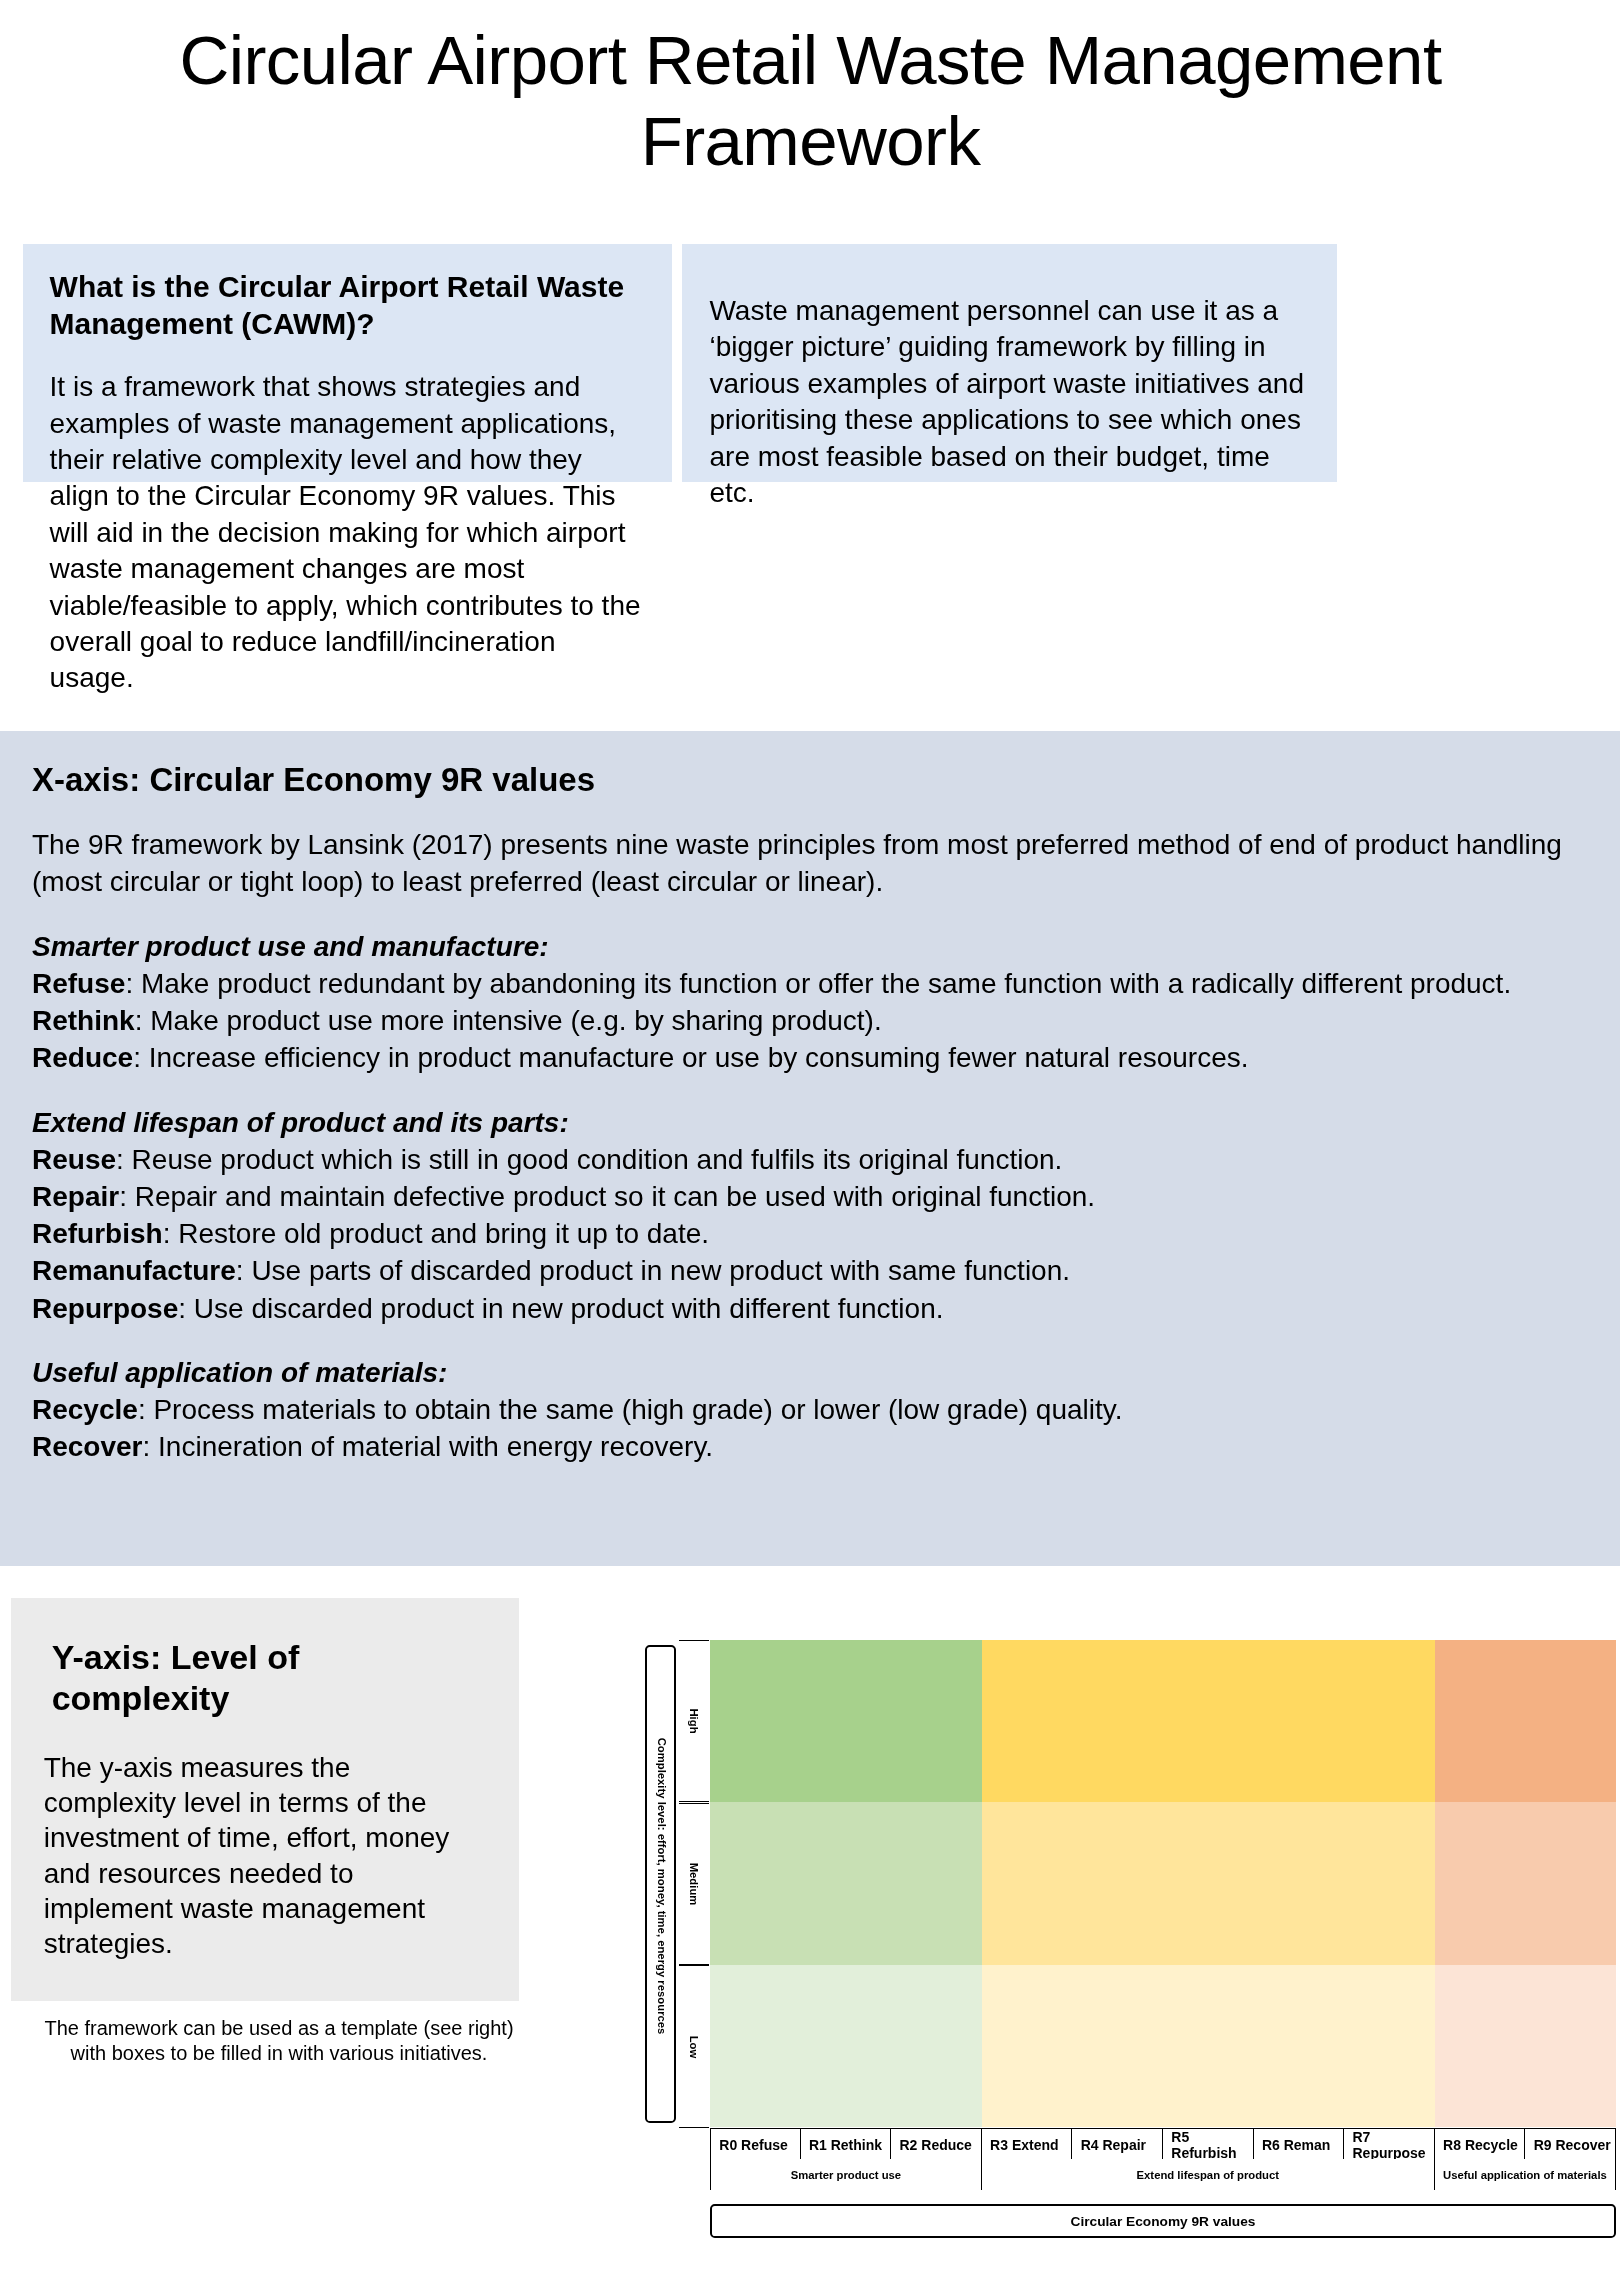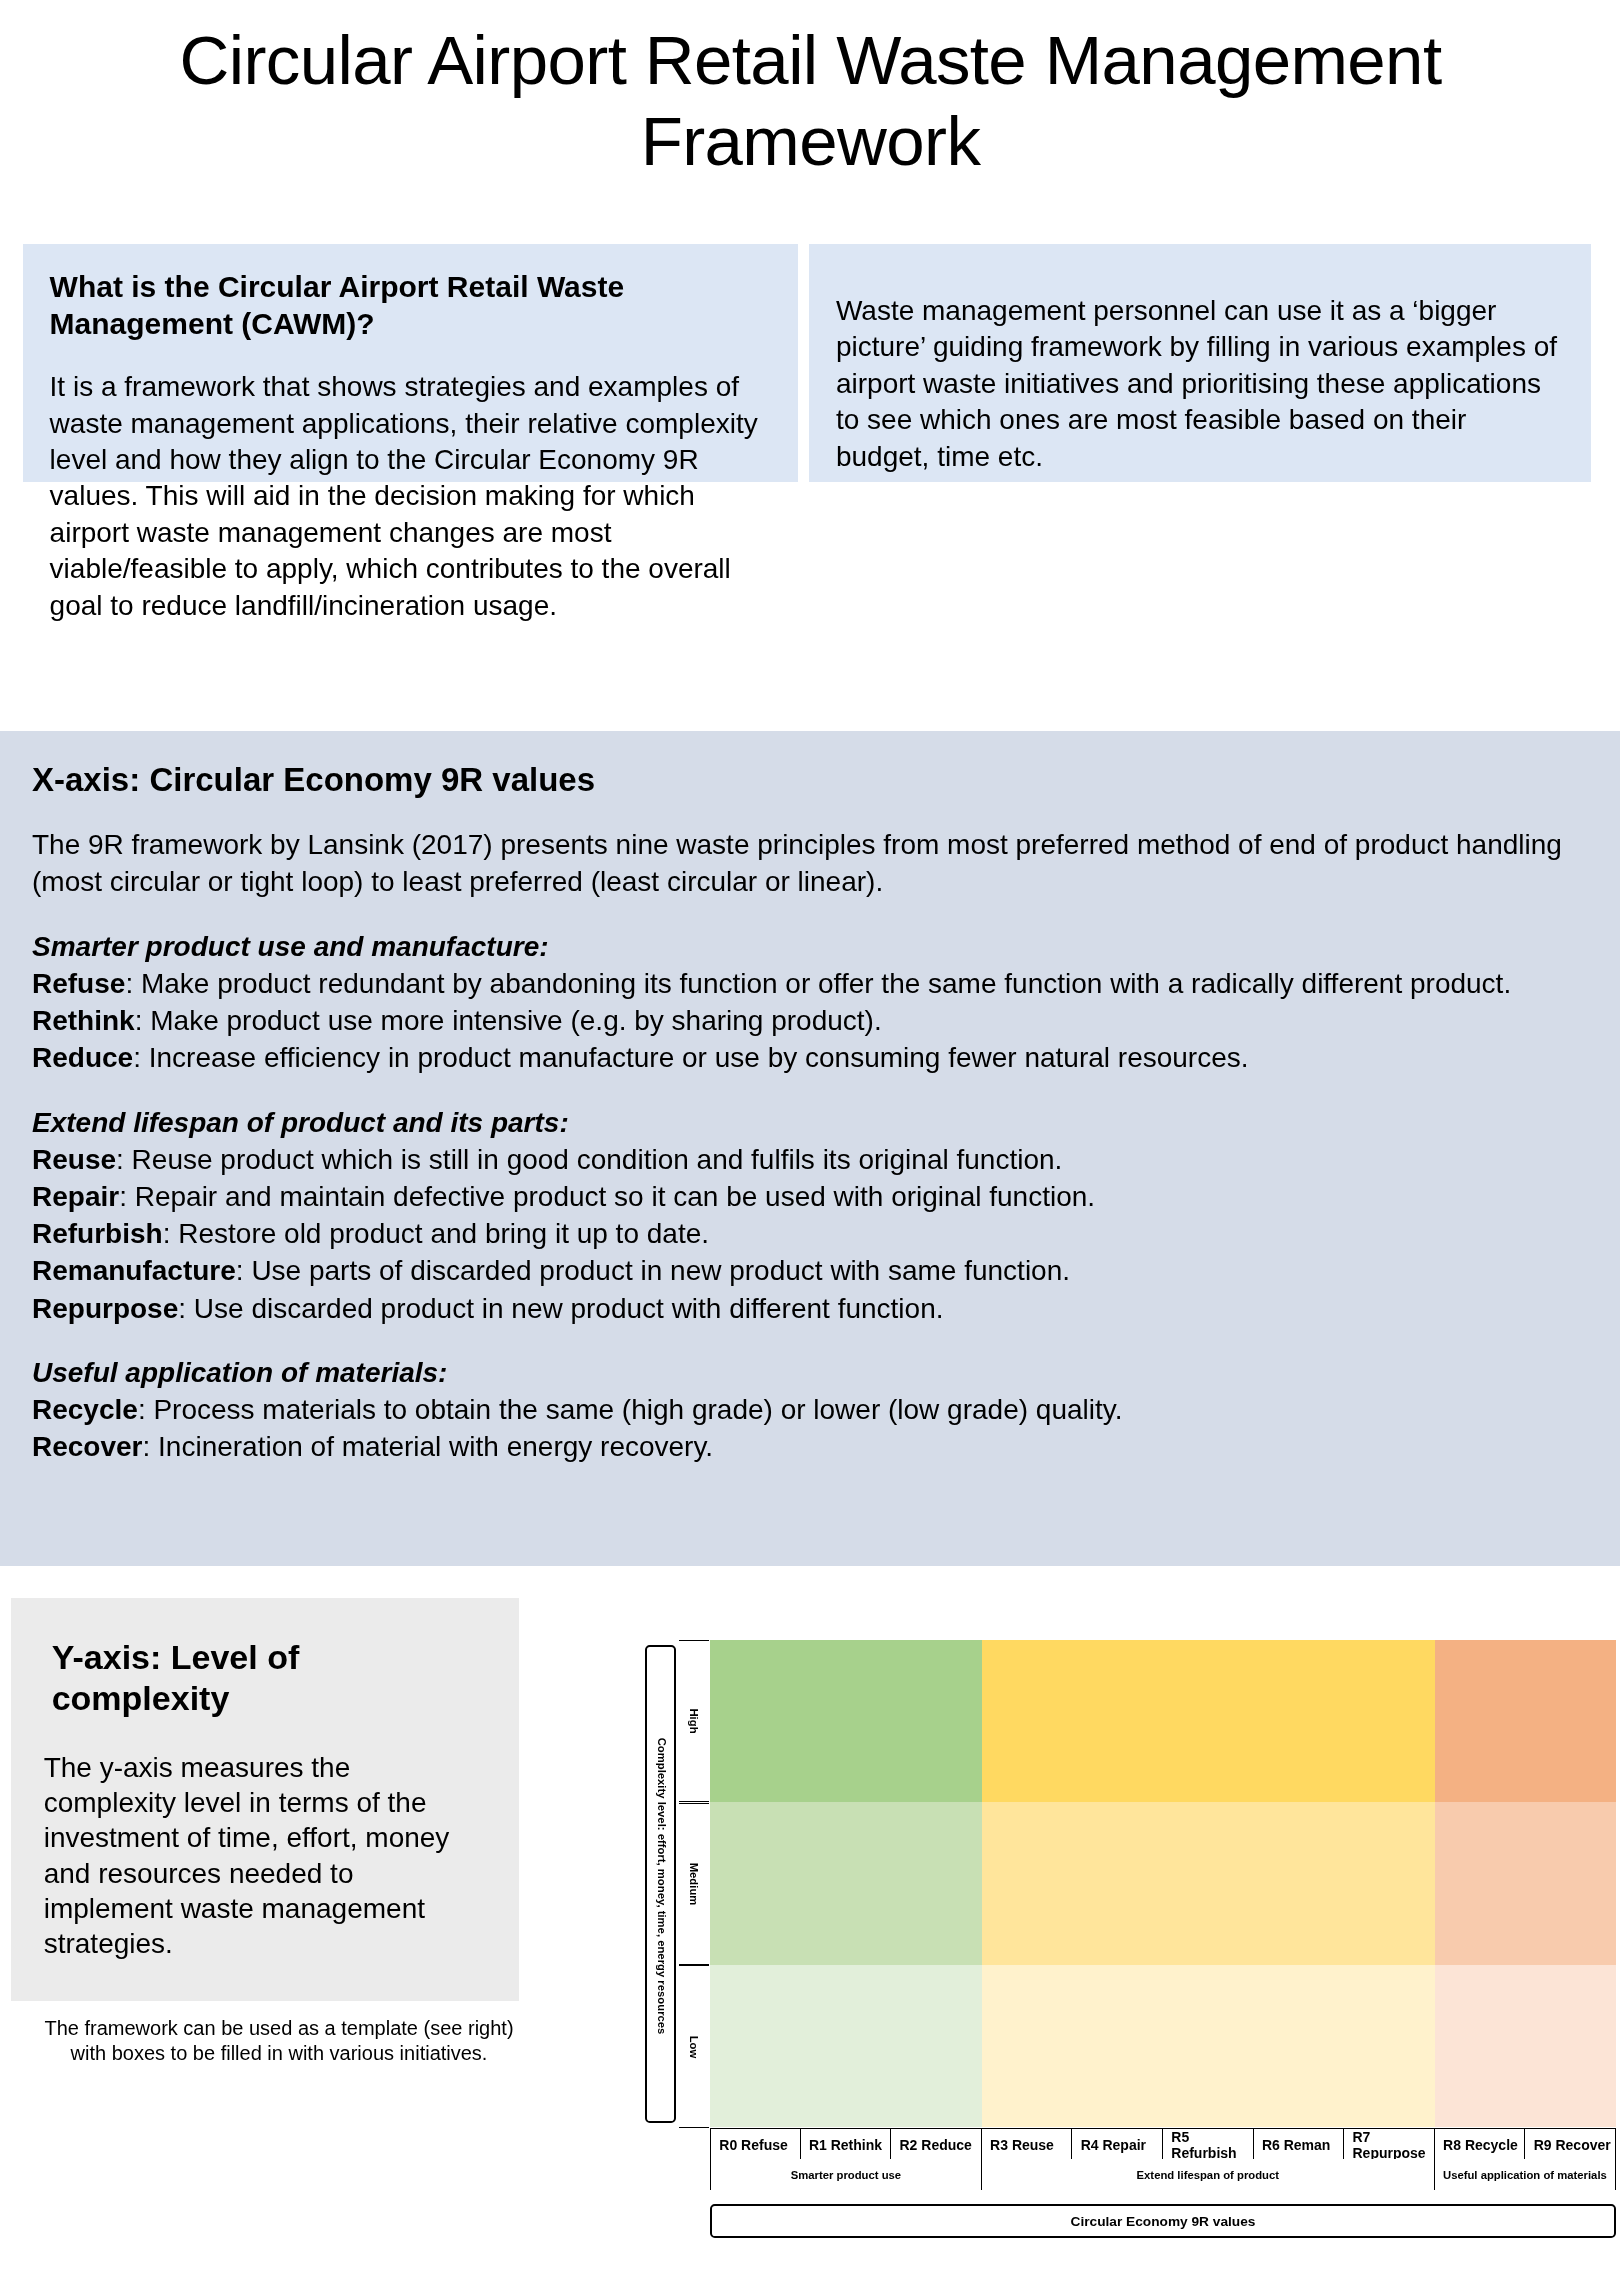--- a/index.html
+++ b/index.html
@@ -23,21 +23,21 @@
     letter-spacing: -0.6px;
     padding: 20px 178px 0 178px;
     margin: 0;
   }
 
   
   .top-row {
     position: absolute;
     left: 22.6px;
     top: 244px;
-    width: 1568px;
+    width: 1314px;
     display: flex;
     gap: 10.7px;
   }
   .info-box {
     background: #dce6f4;
     padding: 25px 27px 24px 27px;
   }
   .info-box.left  { width: 780px; height: 238px; }
   .info-box.right { width: 786px; height: 238px; }
   .info-box h2 {
@@ -331,21 +331,21 @@
     <div class="fw-cell" style="background:#F8CBAD"></div>
     <div class="fw-cell" style="background:#E2EFDA"></div>
     <div class="fw-cell" style="background:#FFF2CC"></div>
     <div class="fw-cell" style="background:#FCE4D6"></div>
   </div>
 
   <div class="fw-labels">
     <div class="fw-label">R0 Refuse</div>
     <div class="fw-label">R1 Rethink</div>
     <div class="fw-label">R2 Reduce</div>
-    <div class="fw-label">R3 Reuse</div>
+    <div class="fw-label">R3 Extend</div>
     <div class="fw-label">R4 Repair</div>
     <div class="fw-label">R5 Refurbish</div>
     <div class="fw-label">R6 Reman</div>
     <div class="fw-label">R7 Repurpose</div>
     <div class="fw-label">R8 Recycle</div>
     <div class="fw-label">R9 Recover</div>
   </div>
 
   <div class="fw-groups">
     <div class="fw-group">Smarter product use</div>

